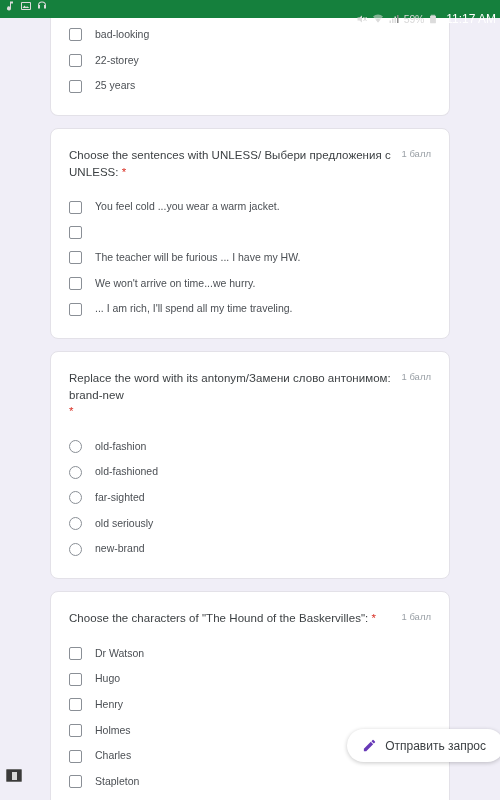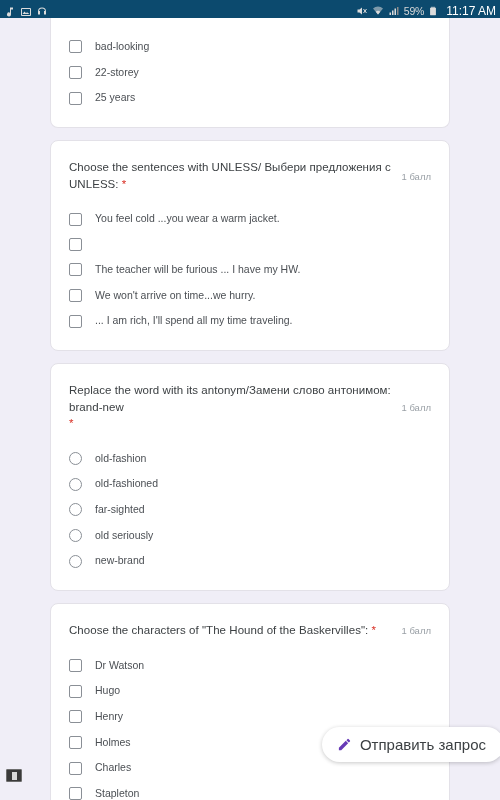--- a/index.html
+++ b/index.html
@@ -7,25 +7,25 @@
     width: 500px; height: 800px;
     font-family: "Liberation Sans", sans-serif;
     background: #f0eef7;
     overflow: hidden;
   }
   #screen { position: relative; width: 500px; height: 800px; background: #f0eef7; }
 
   
   .statusbar {
     height: 18px; width: 100%;
-    background: #0c4a6e; color: #e8e8e8;
-    display: flex; align-items: flex-end;
+    background: #15803d; color: #e8e8e8;
+    display: flex; align-items: flex-start;
     padding: 0 4px;
     font-size: 11px;
-    position: relative; z-index: 40;
+    position: relative; z-index: 40; flex-direction: column;
   }
   .sb-left { display: flex; align-items: center; gap: 4px; }
   .sb-right { margin-left: auto; display: flex; align-items: center; gap: 4px; }
   .sb-ico { width: 12px; height: 12px; display: inline-block; fill: #dcdcdc; }
   .sb-batt-txt { font-size: 10.5px; letter-spacing: -0.2px; color: #d8d8d8; }
   .sb-time { font-size: 12px; color: #fff; letter-spacing: 0px; padding-left: 2px; }
 
   
   .form-body {
     position: absolute; top: 18px; left: 0;
@@ -37,26 +37,26 @@
   .card {
     background: #fff;
     border: 1px solid #e3e1e8;
     border-radius: 8px;
     padding: 18px 18px 16px 18px;
     margin-bottom: 12px;
   }
   .card.partial {
     border-top: none;
     border-radius: 0 0 8px 8px;
-    padding-top: 16px;
+    padding-top: 4px;
     margin-top: 0;
   }
 
   .q-head {
-    display: flex; align-items: center;
+    display: flex; align-items: flex-start;
     gap: 10px;
     margin-bottom: 14px;
   }
   .q-title {
     font-size: 11.5px; line-height: 1.45;
     color: #3c4043;
     flex: 1;
     letter-spacing: 0.05px;
   }
   .req { color: #d93025; }
@@ -91,21 +91,21 @@
   .fab {
     position: absolute;
     right: -4px; bottom: 38px;
     background: #fff;
     border-radius: 20px;
     box-shadow: 0 1px 4px rgba(0,0,0,0.22);
     display: flex; align-items: center; gap: 8px;
     padding: 9px 18px 9px 15px;
     z-index: 30;
   }
-  .fab-label { font-size: 15px; color: #3c4043; white-space: nowrap; }
+  .fab-label { font-size: 12px; color: #3c4043; white-space: nowrap; }
   .pencil { width: 15px; height: 15px; display: block; }
 
   
   .sys-chip {
     position: absolute;
     left: 6px; bottom: 18px;
     width: 16px; height: 13px;
     background: #3a3a3a;
     border: 1px solid #6d6d6d;
     border-radius: 1px;

